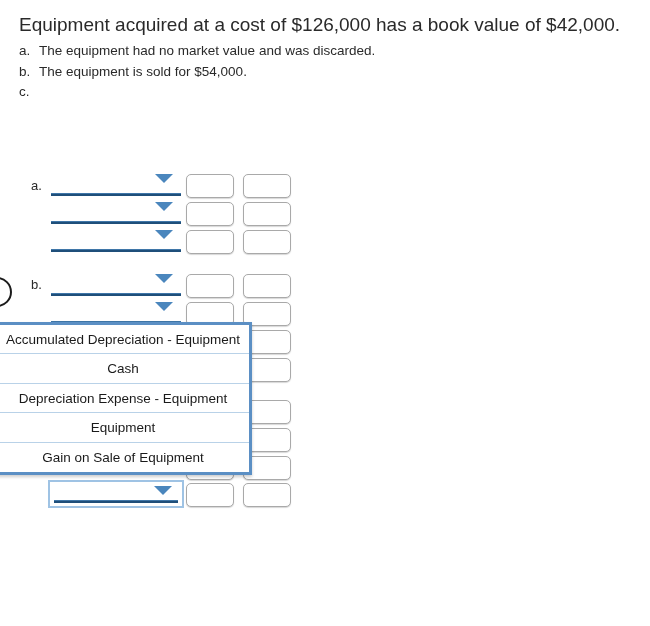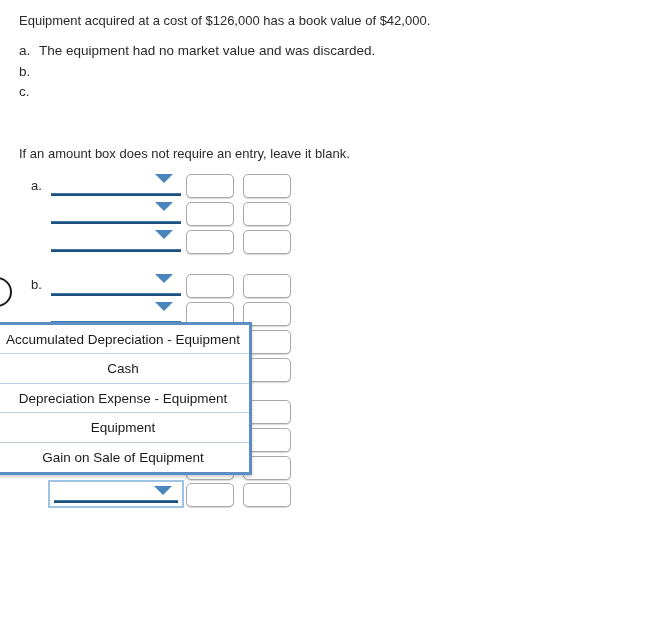--- a/index.html
+++ b/index.html
@@ -13,21 +13,21 @@
   #page {
     position: relative;
     width: 650px; height: 626px;
     background: #ffffff;
   }
 
   
   .prose {
     position: absolute;
     color: #2a2a2a;
-    font-size: 13px;
+    font-size: 19px;
     line-height: 1.35;
     white-space: nowrap;
   }
   #stmt-intro   { left: 19px; top: 12px; }
   #stmt-journal { left: 19px; top: 110px; }
   #stmt-blank   { left: 19px; top: 145px; }
 
   .assumption-list {
     position: absolute;
     left: 19px; top: 41px;
@@ -143,28 +143,28 @@
 
   <div class="prose" id="stmt-intro">Equipment acquired at a cost of $126,000 has a book value of $42,000.</div>
 
   <ul class="assumption-list">
     <li class="assumption-row">
       <span class="assumption-marker">a.</span>
       <span>The equipment had no market value and was discarded.</span>
     </li>
     <li class="assumption-row">
       <span class="assumption-marker">b.</span>
+      <span>The equipment is sold for $54,000.</span>
     </li>
     <li class="assumption-row">
       <span class="assumption-marker">c.</span>
     </li>
   </ul>
 
 
-  <div class="prose" id="stmt-blank">If an amount box does not require an entry, leave it blank.</div>
 
   <div class="entry-label" style="left:31px; top:178px;">a.</div>
 
   <div class="acct-select" style="left:51px; top:172px;">
     <span class="caret"></span>
     <span class="rule"></span>
   </div>
   <div class="amount-box" style="left:186px; top:174px;"></div>
   <div class="amount-box" style="left:243px; top:174px;"></div>
 

